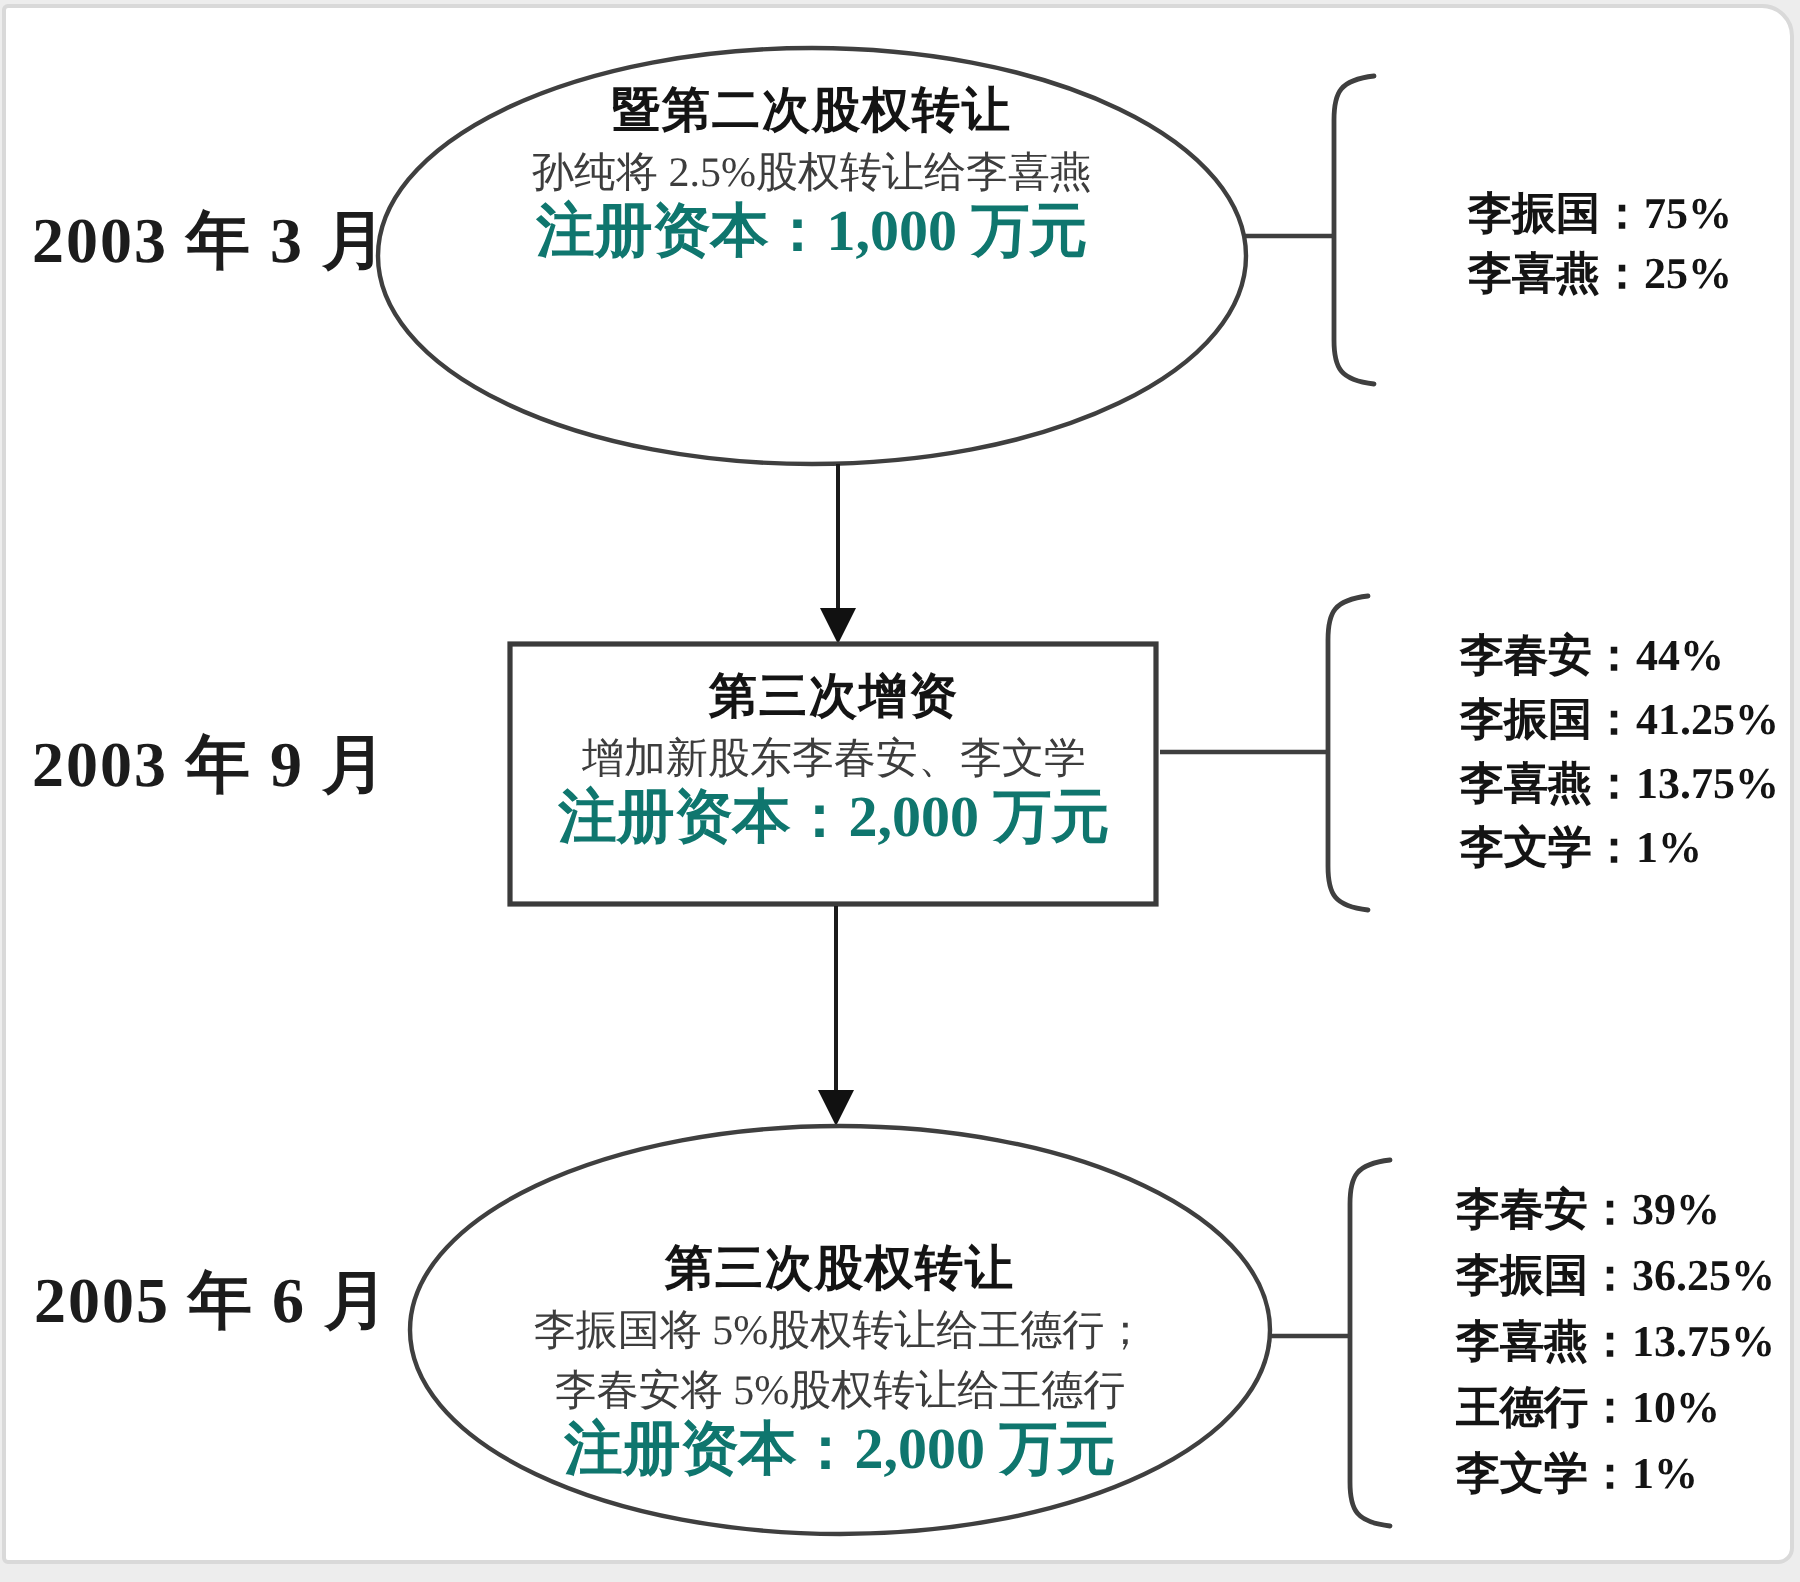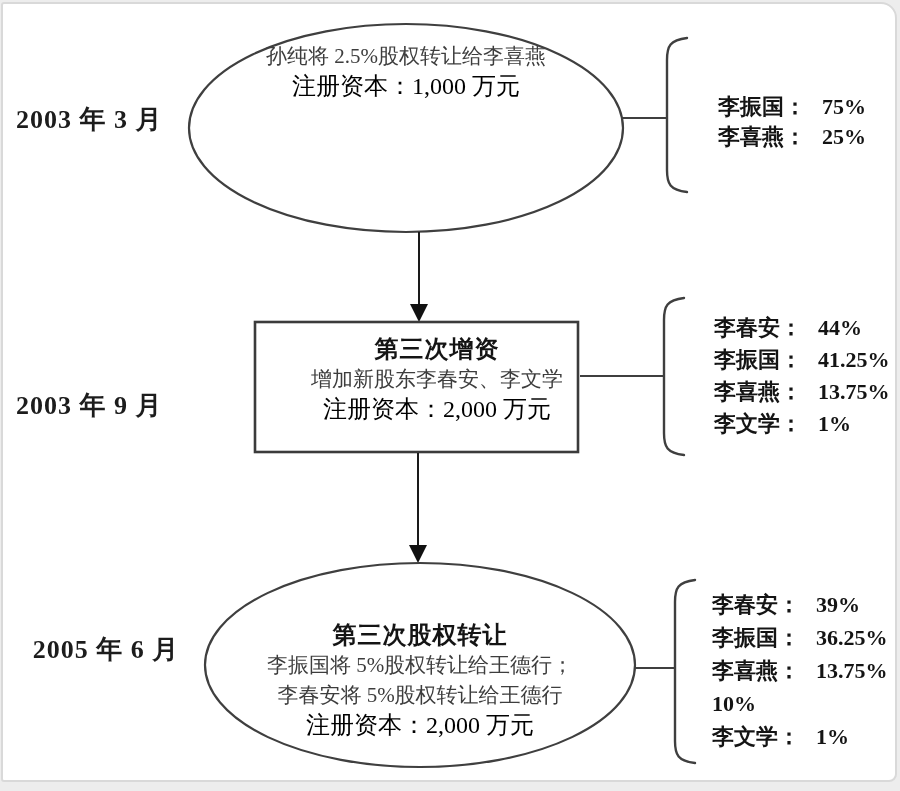--- a/index.html
+++ b/index.html
@@ -13,41 +13,41 @@
     background:#ffffff;border:2px solid #d9d9d9;
     border-radius:3px 16px 8px 3px;
   }
   .bottom-strip{
     position:absolute;left:0;top:782px;width:900px;height:9px;
     background:#ededed;border-bottom:2px solid #d7d7d7;
   }
   svg.layer{position:absolute;left:0;top:0;z-index:2;}
   .date{
     position:absolute;z-index:3;left:16px;width:180px;
-    font-size:26px;font-weight:600;color:#1c1c1c;letter-spacing:1px;line-height:26px;
+    font-size:32px;font-weight:600;color:#1c1c1c;letter-spacing:1px;line-height:26px;
   }
   .node-text{position:absolute;z-index:3;text-align:center;}
   .nl-title{font-weight:bold;font-size:24px;line-height:30px;color:#141414;letter-spacing:1px;}
   .nl-sub{font-weight:normal;font-size:21px;line-height:30px;color:#3d3d3d;}
-  .nl-cap{font-weight:normal;font-size:24px;line-height:31px;color:#000000;}
+  .nl-cap{font-weight:bold;font-size:29px;line-height:31px;color:#0f766e;}
   .sh-list{position:absolute;z-index:3;}
   .sh-row{display:flex;font-size:22px;font-weight:bold;color:#141414;}
-  .sh-name{display:inline-block;width:104px;text-align:left;}
+  .sh-name{display:inline-block;width:104px;text-align:right;}
   .sh-val{display:inline-block;}
   #sh1 .sh-row{height:30px;line-height:30px;}
   #sh2 .sh-row{height:32px;line-height:32px;}
   #sh3 .sh-row{height:33px;line-height:33px;}
   #n1{left:196px;top:41px;width:420px;}
-  #n2{left:257px;top:334px;width:320px;margin-left:20px;}
+  #n2{left:257px;top:334px;width:320px;}
   #n3{left:203px;top:620px;width:434px;}
   #sh1{left:718px;top:92px;}
   #sh2{left:714px;top:312px;}
   #sh3{left:712px;top:588px;}
   #date1{top:107px;}
-  #date2{top:369px;margin-top:24px;}
+  #date2{top:369px;}
   #date3{top:637px;text-align:center;}
 </style>
 </head>
 <body>
 
 <div id="screen">
 
   <div class="card"></div>
   <div class="bottom-strip"></div>
 
@@ -73,20 +73,21 @@
 
     <line x1="634" y1="668" x2="674" y2="668" stroke="#3f3f3f" stroke-width="2.2"></line>
     <path d="M695,580 C678,582 675,588 675,602 L675,741 C675,755 678,761 695,763" fill="none" stroke="#3f3f3f" stroke-width="2.4" stroke-linecap="round"></path>
   </svg>
 
   <div class="date" id="date1">2003 年 3 月</div>
   <div class="date" id="date2">2003 年 9 月</div>
   <div class="date" id="date3">2005 年 6 月</div>
 
   <div class="node-text" id="n1">
+    <div class="nl-title">暨第二次股权转让</div>
     <div class="nl-sub">孙纯将 2.5%股权转让给李喜燕</div>
     <div class="nl-cap">注册资本：1,000 万元</div>
   </div>
 
   <div class="node-text" id="n2">
     <div class="nl-title">第三次增资</div>
     <div class="nl-sub">增加新股东李春安、李文学</div>
     <div class="nl-cap">注册资本：2,000 万元</div>
   </div>
 
@@ -134,20 +135,21 @@
     </div>
     <div class="sh-row">
       <span class="sh-name">李振国：</span>
       <span class="sh-val">36.25%</span>
     </div>
     <div class="sh-row">
       <span class="sh-name">李喜燕：</span>
       <span class="sh-val">13.75%</span>
     </div>
     <div class="sh-row">
+      <span class="sh-name">王德行：</span>
       <span class="sh-val">10%</span>
     </div>
     <div class="sh-row">
       <span class="sh-name">李文学：</span>
       <span class="sh-val">1%</span>
     </div>
   </div>
 
 </div>
 

